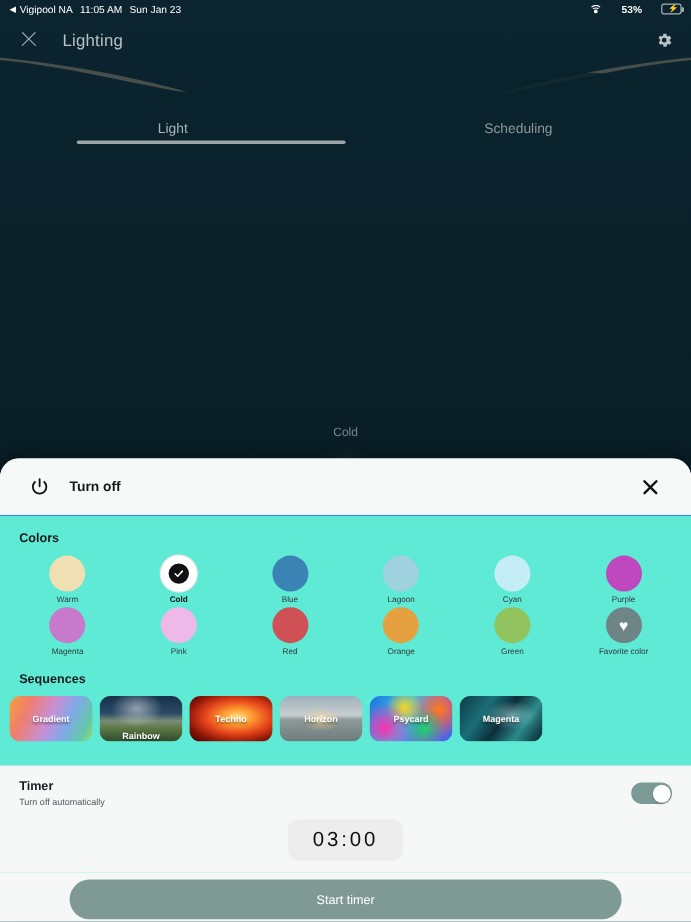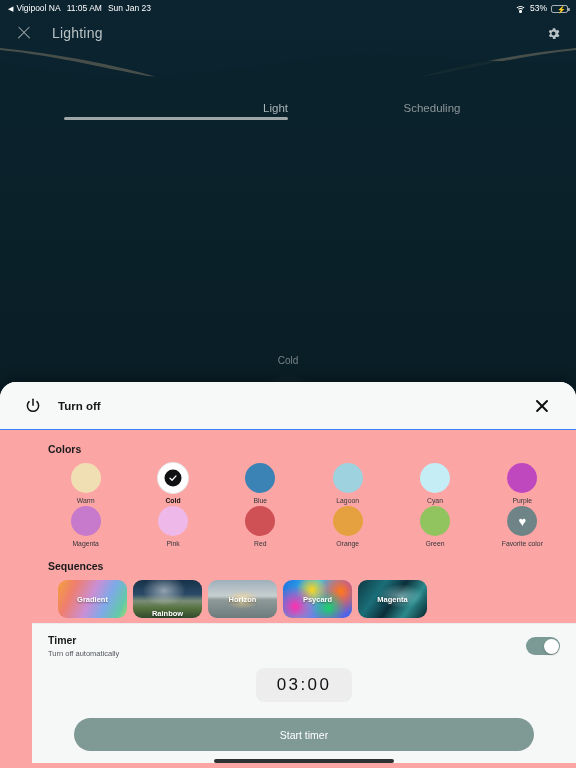--- a/index.html
+++ b/index.html
@@ -19,21 +19,21 @@
   
   .statusbar {
     position: absolute; top: 0; left: 0; right: 0; height: 16px;
     display: flex; align-items: center;
     padding: 0 8px;
     color: #ffffff; font-size: 8.5px;
     z-index: 40;
   }
   .sb-left { display: flex; align-items: center; gap: 6px; }
   .sb-back { font-size: 7px; line-height: 1; margin-right: -3px; }
-  .sb-right { margin-left: auto; display: flex; align-items: flex-end; gap: 4px; }
+  .sb-right { margin-left: auto; display: flex; align-items: flex-start; gap: 16px; font-weight: bold; }
   .wifi-icon { width: 11px; height: 8px; position: relative; display: inline-block; }
   .wifi-icon i {
     position: absolute; border: 1.2px solid #fff; border-bottom-color: transparent;
     border-left-color: transparent; border-right-color: transparent; border-radius: 50%;
   }
   .wifi-icon i:nth-child(1) { width: 11px; height: 11px; left: 0; top: 1px; }
   .wifi-icon i:nth-child(2) { width: 7px; height: 7px; left: 2px; top: 3px; }
   .wifi-icon i:nth-child(3) {
     width: 2.6px; height: 2.6px; left: 4.2px; top: 5.2px;
     background: #fff; border-radius: 50%; border: none;
@@ -82,21 +82,21 @@
 
   
   .tabs {
     position: absolute; top: 96px; left: 0; right: 0; height: 30px;
     display: flex; z-index: 20;
   }
   .tab {
     flex: 1; text-align: center; font-size: 11.5px; color: #8d9699;
     cursor: pointer; position: relative; padding-top: 6px;
   }
-  .tab.active { color: #aab3b6; text-align: right; }
+  .tab.active { color: #aab3b6; }
   .tab-underline {
     position: absolute; left: 64px; width: 224px; height: 3px;
     background: #9ea6a8; border-radius: 2px; top: 117px; z-index: 21;
   }
 
   
   .dial-label {
     position: absolute; top: 355px; left: 0; right: 0; text-align: center;
     font-size: 10px; color: #7a8588; z-index: 10;
   }
@@ -129,21 +129,21 @@
   .sheet-close {
     margin-left: auto; width: 20px; height: 20px; position: relative; cursor: pointer;
   }
   .sheet-close::before, .sheet-close::after {
     content: ""; position: absolute; left: 2px; top: 9px; width: 16px; height: 1.8px;
     background: #111; border-radius: 1px;
   }
   .sheet-close::before { transform: rotate(45deg); }
   .sheet-close::after { transform: rotate(-45deg); }
 
-  .sheet-body { flex: 1 1 auto; overflow: hidden; background: #fca5a5; padding-left: 32px; }
+  .sheet-body { flex: 1 1 auto; overflow: hidden; background: #5eead4; }
 
   .section-title {
     font-size: 10.5px; color: #1b1c1e; font-weight: 600;
     padding: 13px 16px 0 16px;
   }
 
   
   .colors-grid {
     display: grid; grid-template-columns: repeat(6, 1fr);
     row-gap: 2px; padding: 8px 10px 0 10px;
@@ -178,21 +178,21 @@
   }
   .seq-card {
     flex: 0 0 auto; width: 69px; height: 38px; border-radius: 9px;
     position: relative; overflow: hidden; cursor: pointer;
     display: flex; align-items: center; justify-content: center;
   }
   .seq-card span {
     position: relative; z-index: 2; color: #fff; font-size: 7.5px;
     font-weight: 600; text-shadow: 0 1px 2px rgba(0,0,0,.45);
   }
-  .sq0 { background: linear-gradient(115deg,#f4a23c 0%,#ef7e6d 22%,#c98fd6 48%,#7fa9e8 68%,#63c9a8 88%,#a8d86a 100%); margin-left: 18px; }
+  .sq0 { background: linear-gradient(115deg,#f4a23c 0%,#ef7e6d 22%,#c98fd6 48%,#7fa9e8 68%,#63c9a8 88%,#a8d86a 100%); }
   .sq1 { background:
       radial-gradient(ellipse at 45% 28%, rgba(255,255,255,.5), rgba(255,255,255,0) 40%),
       linear-gradient(0deg,#2f4a2e 0%,#56733f 26%,#7a8d77 45%,#2b4a66 62%,#16324a 100%); align-items: flex-end; }
   .sq1::after {
     content:""; position:absolute; left:14%; top:-52%; width:78%; height:150%;
     background: conic-gradient(from 200deg at 50% 100%, rgba(255,0,0,0) 0deg, rgba(255,120,0,.55) 12deg, rgba(255,230,60,.55) 20deg, rgba(60,220,120,.5) 28deg, rgba(60,150,255,.5) 36deg, rgba(150,60,255,0) 48deg);
     border-radius: 50%;
   }
   .sq2 { background:
       radial-gradient(circle at 22% 62%, #3f8fd0 0%, rgba(63,143,208,0) 38%),
@@ -210,21 +210,21 @@
       radial-gradient(circle at 42% 26%, #ffd21f 0%, rgba(255,210,31,0) 32%),
       radial-gradient(circle at 66% 74%, #18d36a 0%, rgba(24,211,106,0) 34%),
       radial-gradient(circle at 84% 30%, #ff7a18 0%, rgba(255,122,24,0) 36%),
       linear-gradient(120deg,#1e6fe0,#34c4e8 40%,#9a3df0 75%,#2a74e6 100%); }
   .sq6 { background:
       radial-gradient(ellipse at 62% 42%, rgba(180,235,235,.55) 0%, rgba(180,235,235,0) 38%),
       linear-gradient(125deg,#0e3a44 0%,#1a6e78 30%,#0c2f3a 52%,#2c8a8c 74%,#06222b 100%); }
 
   
   .timer-wrap {
-    margin: 5px 0 0 0; background: #f6f7f7;
+    margin: 20px 0 0 0; background: #f6f7f7;
     border-top: 1px solid #ececec;
     padding: 10px 16px 10px 16px;
   }
   .timer-top { display: flex; align-items: center; }
   .timer-title { font-size: 10.5px; color: #1b1c1e; font-weight: 600; }
   .timer-sub { font-size: 7.5px; color: #53585c; margin-top: 3px; }
   .toggle {
     margin-left: auto; width: 34px; height: 18px; border-radius: 10px;
     background: #7b9a95; position: relative; cursor: pointer;
   }
@@ -379,20 +379,23 @@
 
       <div class="section-title">Sequences</div>
 
       <div class="seq-row">
         <div class="seq-card sq0">
             <span>Gradient</span>
           </div>
         <div class="seq-card sq1">
             <span>Rainbow</span>
           </div>
+        <div class="seq-card sq3">
+            <span>Techno</span>
+          </div>
         <div class="seq-card sq4">
             <span>Horizon</span>
           </div>
         <div class="seq-card sq5">
             <span>Psycard</span>
           </div>
         <div class="seq-card sq6">
             <span>Magenta</span>
           </div>
       </div>

